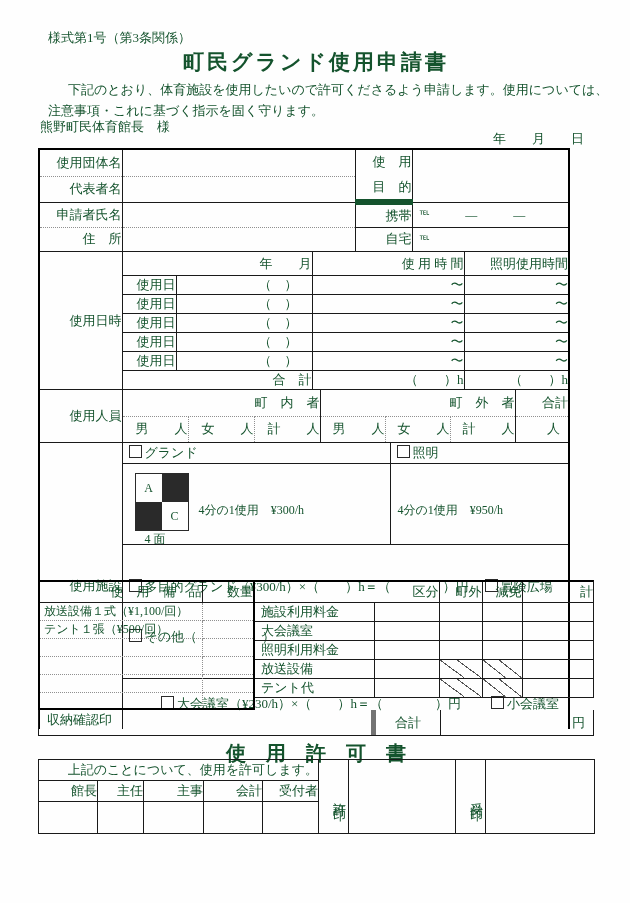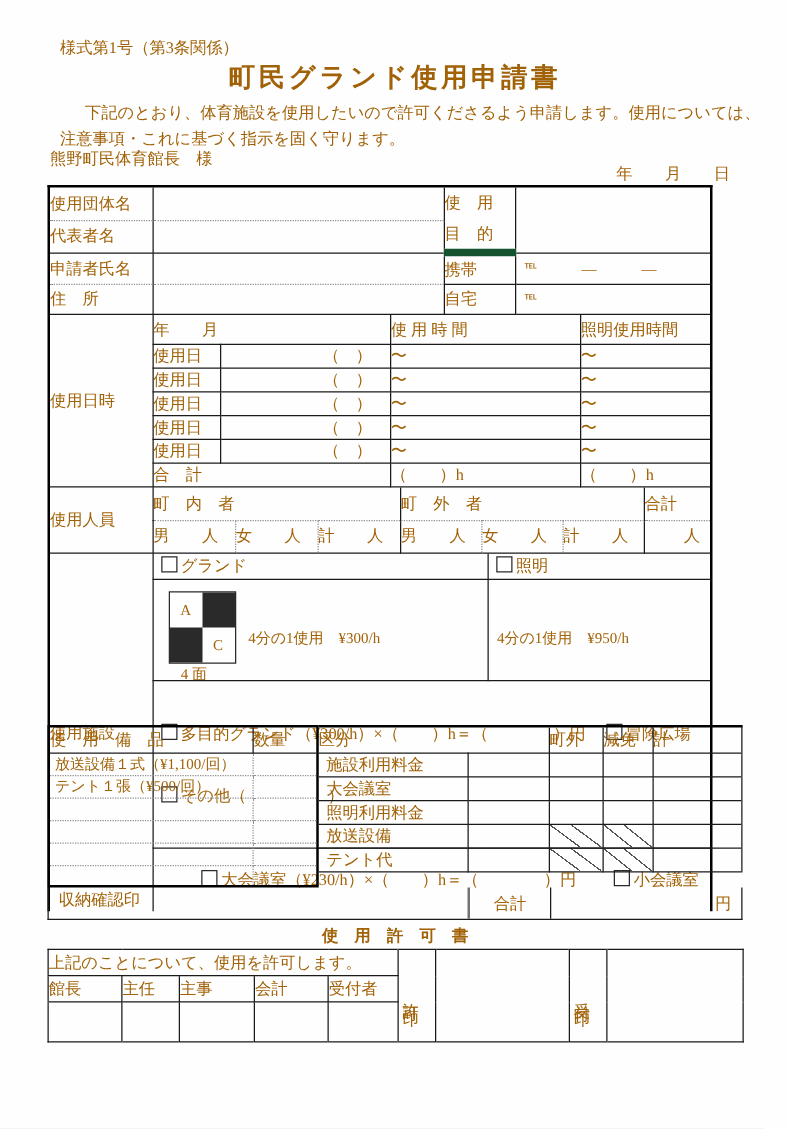--- a/index.html
+++ b/index.html
@@ -1,23 +1,23 @@
 <!DOCTYPE html>
 <html><head>
 <meta charset="utf-8">
 <style>
   html,body{margin:0;padding:0;background:#e8e8e8;}
-  #page{position:relative;width:630px;height:903px;background:#fefefe;color:#a16207;
+  #page{position:relative;width:630px;height:903px;background:#fefefe;color:#14532d;
         font-family:"Liberation Serif","DejaVu Serif",serif;overflow:hidden;margin:0 auto;}
   .abs{position:absolute;}
   .t13{font-size:13px;line-height:1.25;}
   .t12{font-size:12px;}
   table{border-collapse:collapse;table-layout:fixed;}
   td{padding:0;font-size:13px;vertical-align:middle;overflow:hidden;white-space:pre;}
-  .c{text-align:left;}
+  .c{text-align:right;}
   .r{text-align:right;}
   .bb{border-bottom:1px solid #1a1a1a;}
   .bbd{border-bottom:1px dotted #909090;}
   .br{border-right:1px solid #1a1a1a;}
   .brd{border-right:1px dotted #909090;}
   .cb{display:inline-block;width:11px;height:11px;border:1px solid #2a2a2a;background:#fff;
       vertical-align:-1px;margin-right:3px;}
   .hatch{background-image:
       linear-gradient(to top right,transparent 48.5%,#555 48.5%,#555 52%,transparent 52%),
       linear-gradient(to top right,transparent 48.5%,#555 48.5%,#555 52%,transparent 52%);
@@ -299,26 +299,26 @@
         <td class="br bb"></td>
         <td class="br bb hatch"></td>
         <td class="br bb hatch"></td>
         <td class="bb"></td>
       </tr>
     </tbody>
       </table>
   </div>
 
   <div class="abs" style="left:38px;top:710px;width:556px;height:26px;border:1px solid #1a1a1a;border-top:none;box-sizing:border-box;display:flex;">
-    <div style="width:337px;border-right:2px solid #737373;font-size:13px;padding:1px 0 0 8px;box-sizing:border-box;">収納確認印</div>
+    <div style="width:337px;border-right:5px solid #737373;font-size:13px;padding:1px 0 0 8px;box-sizing:border-box;">収納確認印</div>
     <div style="width:65px;border-right:1px solid #1a1a1a;display:flex;align-items:center;justify-content:center;font-size:13px;box-sizing:border-box;">合計</div>
     <div style="flex:1;display:flex;align-items:center;justify-content:flex-end;padding-right:8px;font-size:13px;">円</div>
   </div>
 
-  <div class="abs" style="left:38px;top:740px;width:556px;text-align:center;font-size:13px;font-weight:600;">使　用　許　可　書</div>
+  <div class="abs" style="left:38px;top:740px;width:556px;text-align:center;font-size:20px;font-weight:600;">使　用　許　可　書</div>
 
   <div class="abs" style="left:38px;top:759px;width:556px;">
     <table style="width:556px;border:1px solid #1a1a1a;">
       <colgroup>
           <col style="width:59px">
           <col style="width:46px">
           <col style="width:60px">
           <col style="width:59px">
           <col style="width:56px">
           <col style="width:30px">

